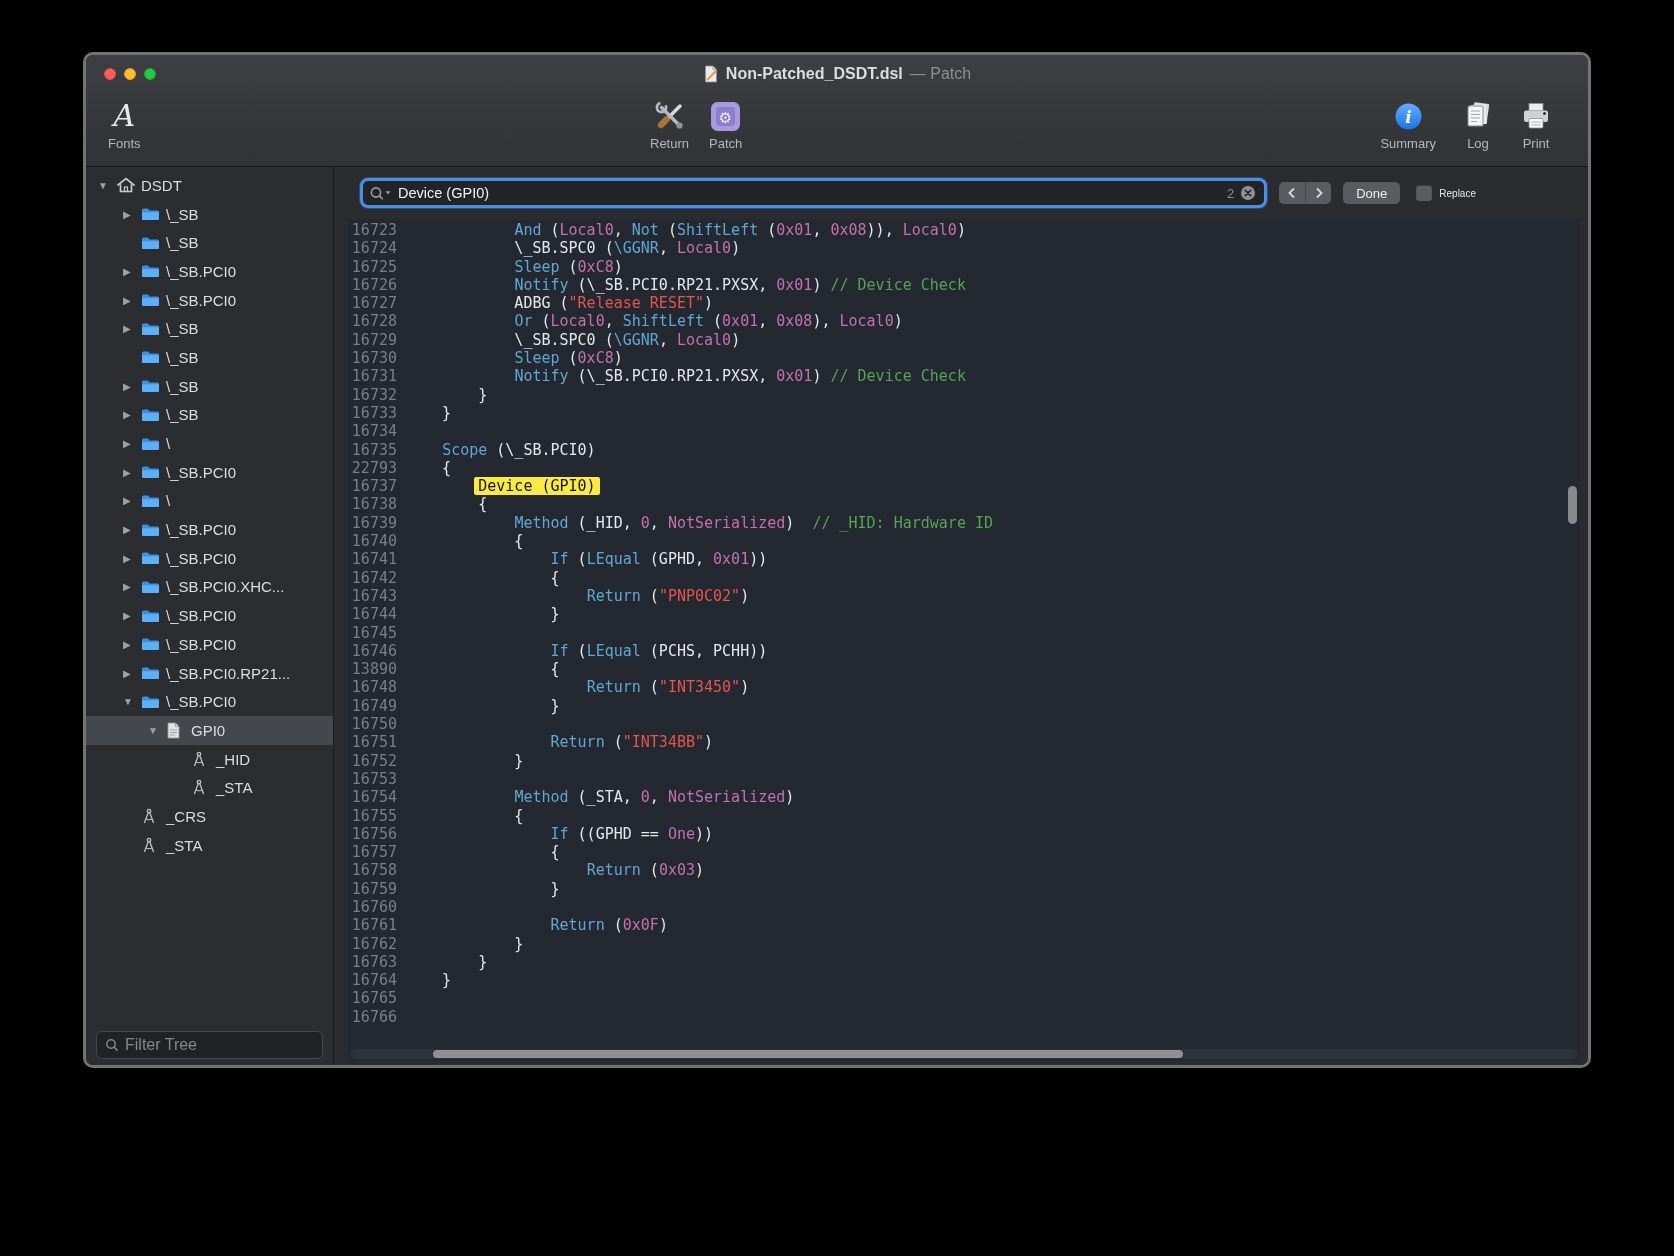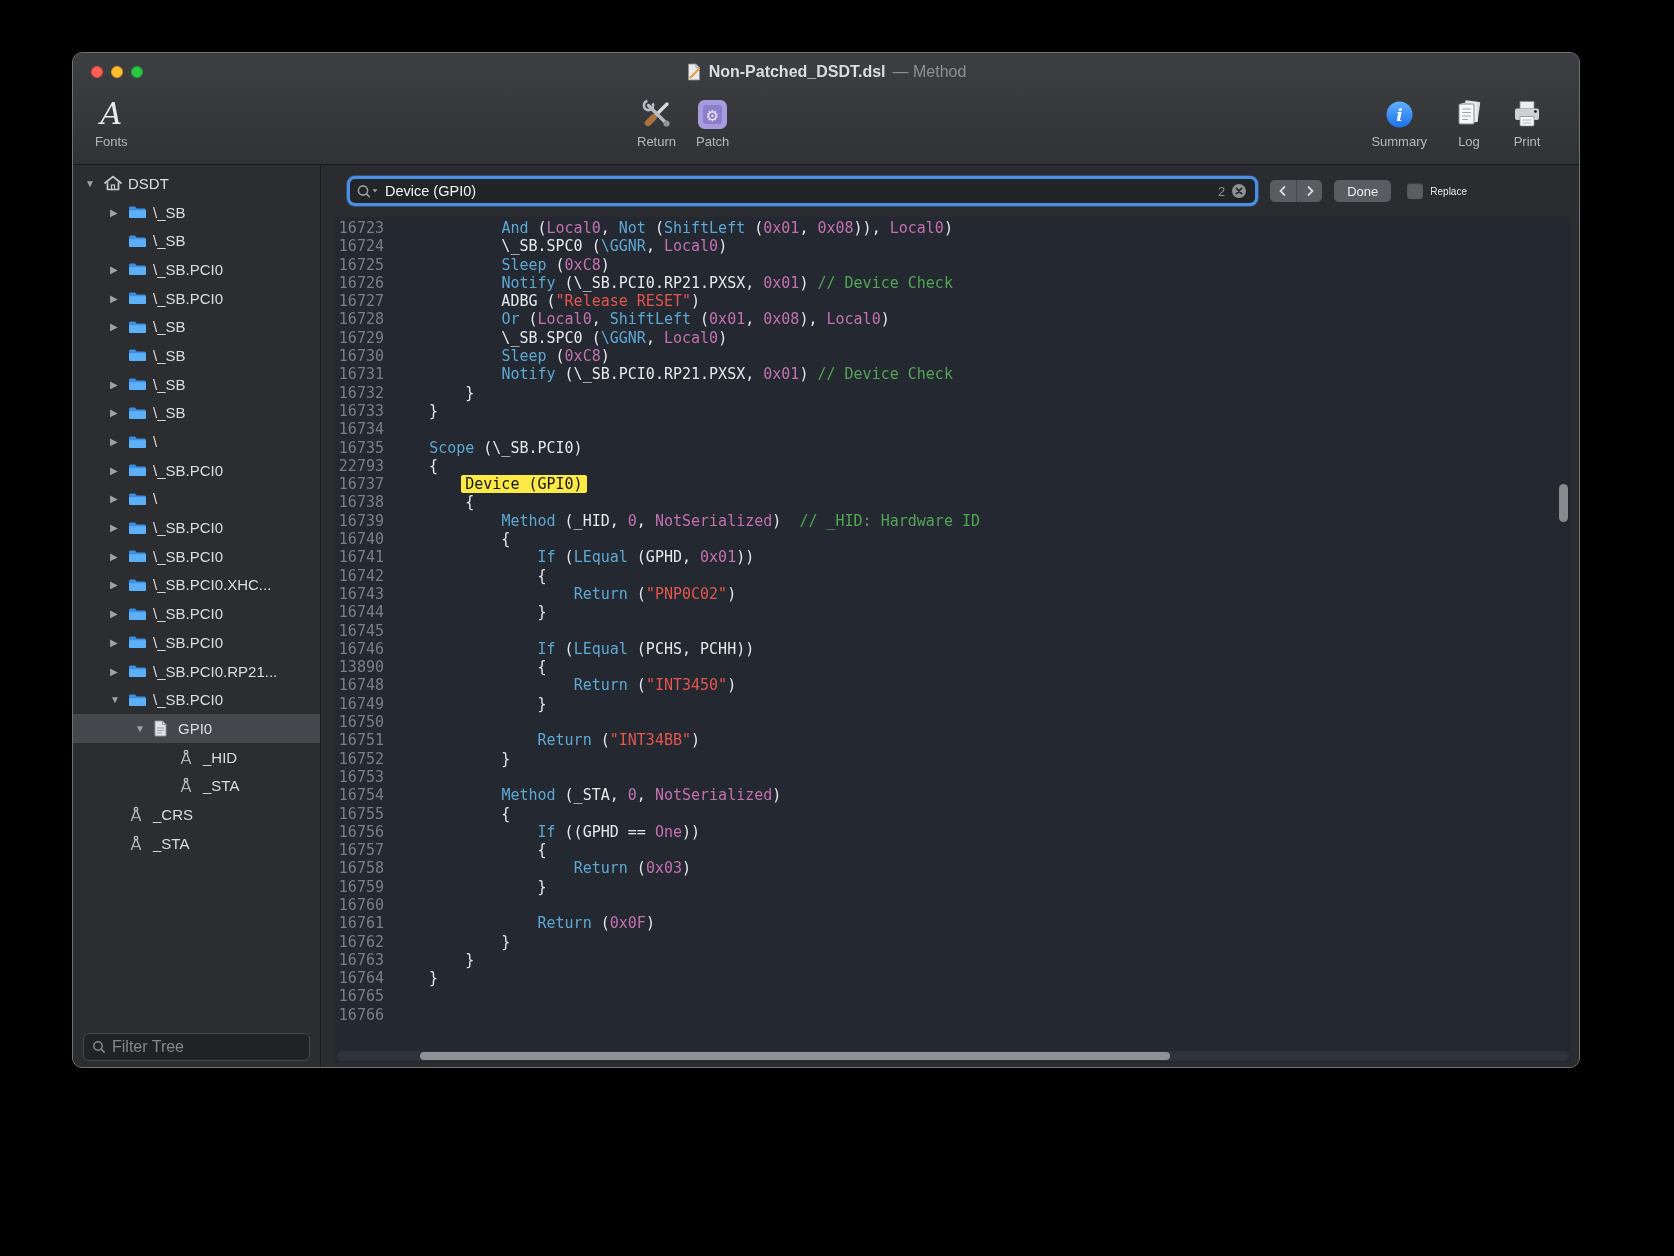--- a/index.html
+++ b/index.html
@@ -1,25 +1,25 @@
 <!DOCTYPE html>
 <html style="--keyword: #5fa8d3; --constant: #c471ae; --string: #e5564e; --comment: #55a556; --plain: #e6e8eb; --line_number: #7a7f88; --highlight_bg: #fbe945; --highlight_fg: #141414; --focus_ring: #4a90e2; --folder_blue: #4aa3f2;"><head>
 <meta charset="utf-8">
 <style>
   * { margin:0; padding:0; box-sizing:border-box; }
   html,body { width:1674px; height:1256px; background:#000; overflow:hidden; }
   body { font-family:"Liberation Sans","DejaVu Sans",sans-serif; }
   .stage { position:relative; width:1674px; height:1256px; background:#000; }
 
   .window {
-    position:absolute; left:72px; top:52px; width:1508px; height:1016px;
+    position:absolute; left:83px; top:52px; width:1508px; height:1016px;
     background:#2c2d31; border-radius:10px; overflow:hidden;
     display:flex; flex-direction:column;
     box-shadow:0 22px 60px rgba(0,0,0,.65);
-    border:1px solid #737373;
+    border:3px solid #737373;
   }
 
   
   .header { height:112px; background:linear-gradient(#3e3f43,#313236); border-bottom:1px solid #18191c; flex:0 0 auto; }
   .titlebar { position:relative; height:38px; }
   .traffic { position:absolute; left:18px; top:13px; display:flex; gap:8px; }
   .tl { width:12px; height:12px; border-radius:50%; display:inline-block; }
   .tl.red    { background:#ff5f57; border:0.5px solid #d94c44; }
   .tl.yellow { background:#febc2e; border:0.5px solid #d8a022; }
   .tl.green  { background:#28c840; border:0.5px solid #1ea833; }
@@ -112,21 +112,21 @@
         </div>
         <div class="title">
           <span class="doc-icon">
             <svg width="16" height="18" viewBox="0 0 16 18">
               <path d="M2.5 1 H10 L13.5 4.5 V17 H2.5 Z" fill="#e9eaec" stroke="#8f9196" stroke-width="0.8"></path>
               <path d="M10 1 L10 4.5 L13.5 4.5" fill="none" stroke="#8f9196" stroke-width="0.8"></path>
               <line x1="4.5" y1="14.5" x2="12.5" y2="6.5" stroke="#e2a23a" stroke-width="2.2" stroke-linecap="round"></line>
             </svg>
           </span>
           <span>Non-Patched_DSDT.dsl</span>
-          <span class="edited">— Method</span>
+          <span class="edited">— Patch</span>
         </div>
       </div>
 
       <div class="toolbar">
         <div class="tb-item tb-left">
           <div class="tb-icon">
               <span class="fonts-glyph">A</span>
             </div>
           <div class="tb-label">Fonts</div>
         </div>

